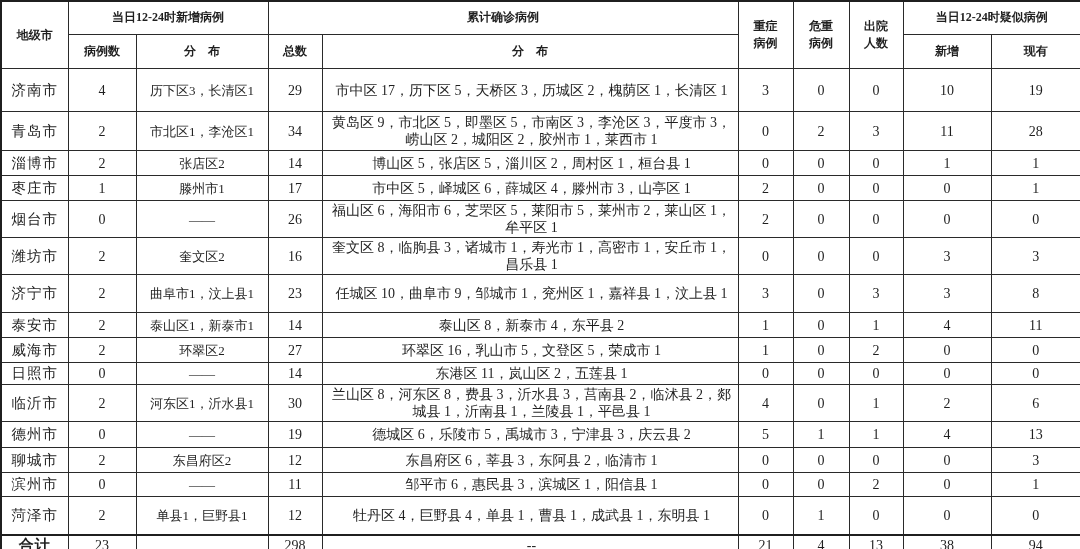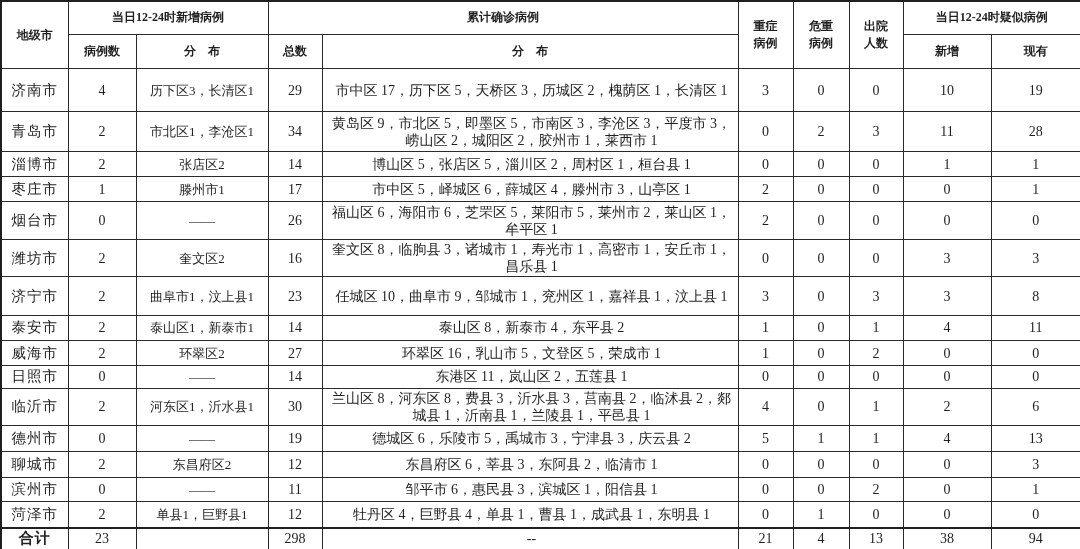--- a/index.html
+++ b/index.html
@@ -27,21 +27,21 @@
   tbody tr:nth-child(5){height:35px;}
   tbody tr:nth-child(6){height:35px;}
   tbody tr:nth-child(7){height:38px;}
   tbody tr:nth-child(8){height:25px;}
   tbody tr:nth-child(9){height:25px;margin-left:28px;}
   tbody tr:nth-child(10){height:22px;}
   tbody tr:nth-child(11){height:37px;margin-left:24px;}
   tbody tr:nth-child(12){height:26px;}
   tbody tr:nth-child(13){height:25px;}
   tbody tr:nth-child(14){height:24px;}
-  tbody tr:nth-child(15){height:26px;}
+  tbody tr:nth-child(15){height:38px;}
   tbody tr:nth-child(16){height:22px;}
 </style>
 </head>
 <body>
 
 <div class="table-wrap">
   <table>
     <colgroup>
       <col style="width:67px">
         <col style="width:68px">

